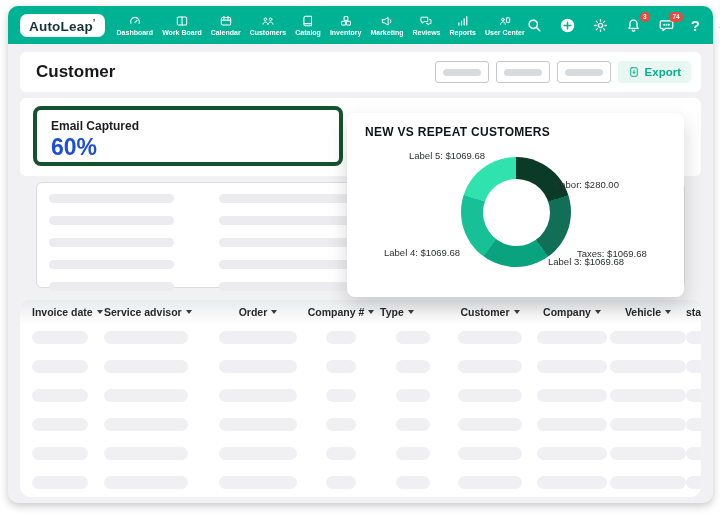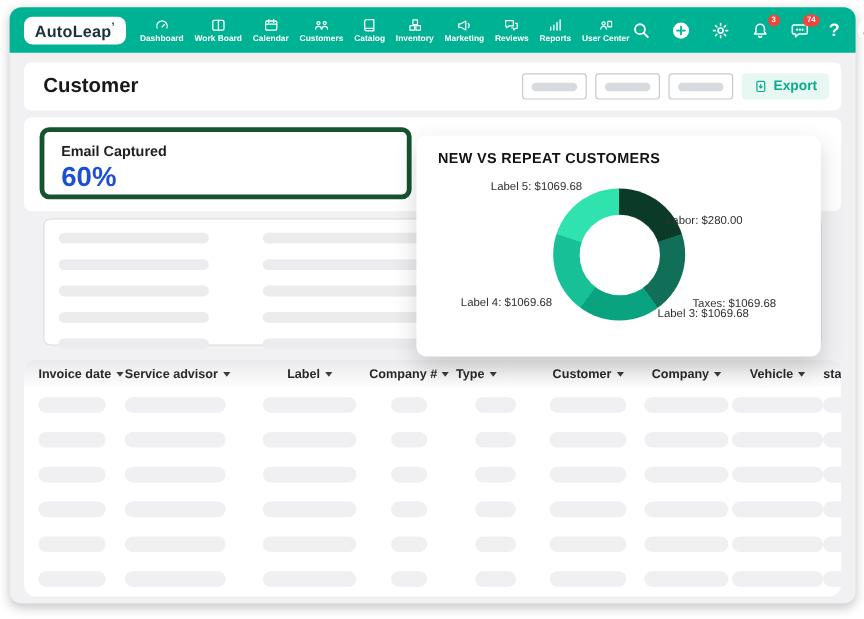--- a/index.html
+++ b/index.html
@@ -249,21 +249,21 @@
       <div class="thead">
         <div class="th">
             <span>Invoice date</span>
             <span class="arrow"></span>
           </div>
         <div class="th">
             <span>Service advisor</span>
             <span class="arrow"></span>
           </div>
         <div class="th c">
-            <span>Label</span>
+            <span>Order</span>
             <span class="arrow"></span>
           </div>
         <div class="th c">
             <span>Company #</span>
             <span class="arrow"></span>
           </div>
         <div class="th">
             <span>Type</span>
             <span class="arrow"></span>
           </div>

